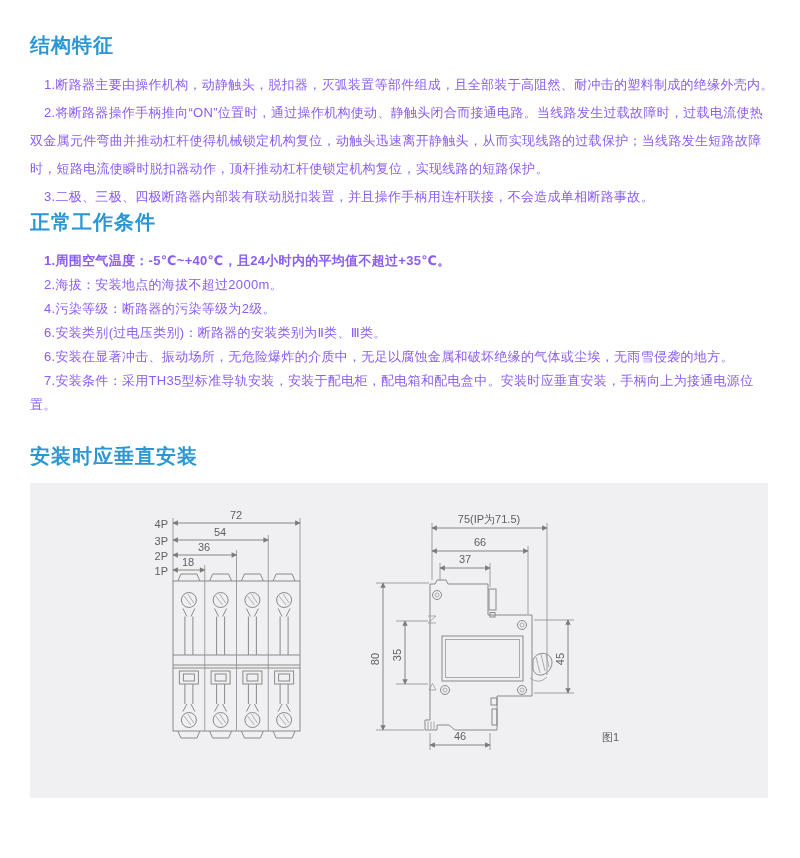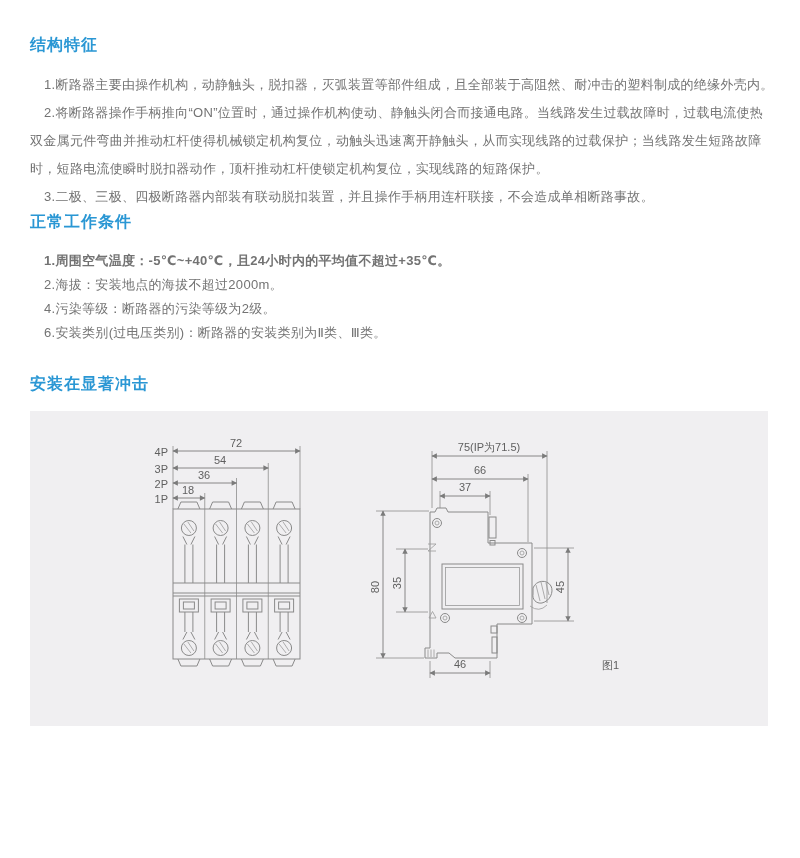--- a/index.html
+++ b/index.html
@@ -1,28 +1,28 @@
 <!DOCTYPE html>
 <html><head>
 <meta charset="utf-8">
 <style>
   html,body{margin:0;padding:0;}
   body{
     width:800px;height:858px;background:#ffffff;overflow:hidden;
     font-family:"Liberation Sans","DejaVu Sans",sans-serif;
   }
   .sec-heading{
-    color:#2a97d4;font-size:16px;font-weight:bold;
+    color:#2a97d4;font-size:20px;font-weight:bold;
     margin:0 0 0 30px;line-height:22px;letter-spacing:1px;
   }
   .h-structure{margin-top:34px;}
   .h-conditions{}
   .h-dimensions{margin-top:28px;}
   .para{
-    margin:0 26px 0 30px;color:#737373;font-size:13px;
+    margin:0 26px 0 30px;color:#8b5cf6;font-size:13px;
     text-indent:14px;letter-spacing:.3px;
   }
   .s1 .para{line-height:28px;}
   .s2 .para{line-height:24px;}
   .s1 .para.first{margin-top:15px;}
   .s2 .para.first{margin-top:16px;font-weight:bold;}
   .figure-box{
     margin:16px 0 0 30px;width:738px;height:315px;background:#f0eff1;
   }
   svg text{fill:#5f5f5f;font-size:11px;font-family:"Liberation Sans","DejaVu Sans",sans-serif;}
@@ -42,23 +42,25 @@
     <p class="para">2.将断路器操作手柄推向“ON”位置时，通过操作机构使动、静触头闭合而接通电路。当线路发生过载故障时，过载电流使热双金属元件弯曲并推动杠杆使得机械锁定机构复位，动触头迅速离开静触头，从而实现线路的过载保护；当线路发生短路故障时，短路电流使瞬时脱扣器动作，顶杆推动杠杆使锁定机构复位，实现线路的短路保护。</p>
     <p class="para">3.二极、三极、四极断路器内部装有联动脱扣装置，并且操作手柄用连杆联接，不会造成单相断路事故。</p>
   </div>
 
   <h2 class="sec-heading h-conditions">正常工作条件</h2>
   <div class="s2">
     <p class="para first">1.周围空气温度：-5℃~+40℃，且24小时内的平均值不超过+35℃。</p>
     <p class="para">2.海拔：安装地点的海拔不超过2000m。</p>
     <p class="para">4.污染等级：断路器的污染等级为2级。</p>
     <p class="para">6.安装类别(过电压类别)：断路器的安装类别为Ⅱ类、Ⅲ类。</p>
+    <p class="para">6.安装在显著冲击、振动场所，无危险爆炸的介质中，无足以腐蚀金属和破坏绝缘的气体或尘埃，无雨雪侵袭的地方。</p>
+    <p class="para">7.安装条件：采用TH35型标准导轨安装，安装于配电柜，配电箱和配电盒中。安装时应垂直安装，手柄向上为接通电源位置。</p>
   </div>
 
-  <h2 class="sec-heading h-dimensions">安装在显著冲击</h2>
+  <h2 class="sec-heading h-dimensions">安装时应垂直安装</h2>
 
   <div class="figure-box">
     <svg width="738" height="315" viewBox="0 0 738 315">
       <defs>
         <marker id="arr" viewBox="0 0 10 10" refX="9" refY="5" markerWidth="9" markerHeight="6" orient="auto-start-reverse">
           <path d="M0,0 L10,5 L0,10 z" fill="#7b7b7b"></path>
         </marker>
         <g id="mcb-module" class="body-ln">
           <path d="M-11,98 L-8,91 L8,91 L11,98"></path>
           <circle cx="0" cy="117" r="7.5"></circle>

